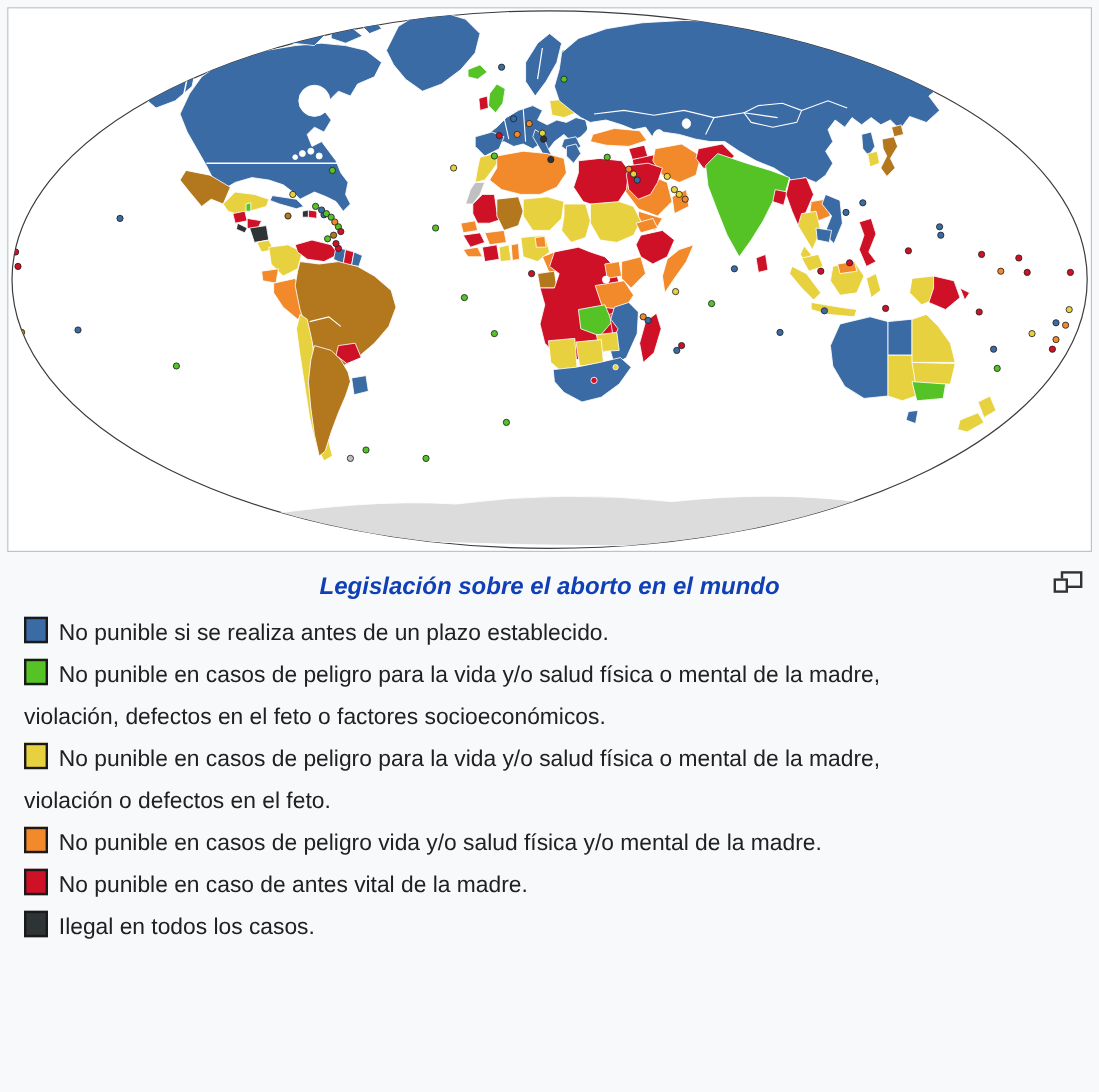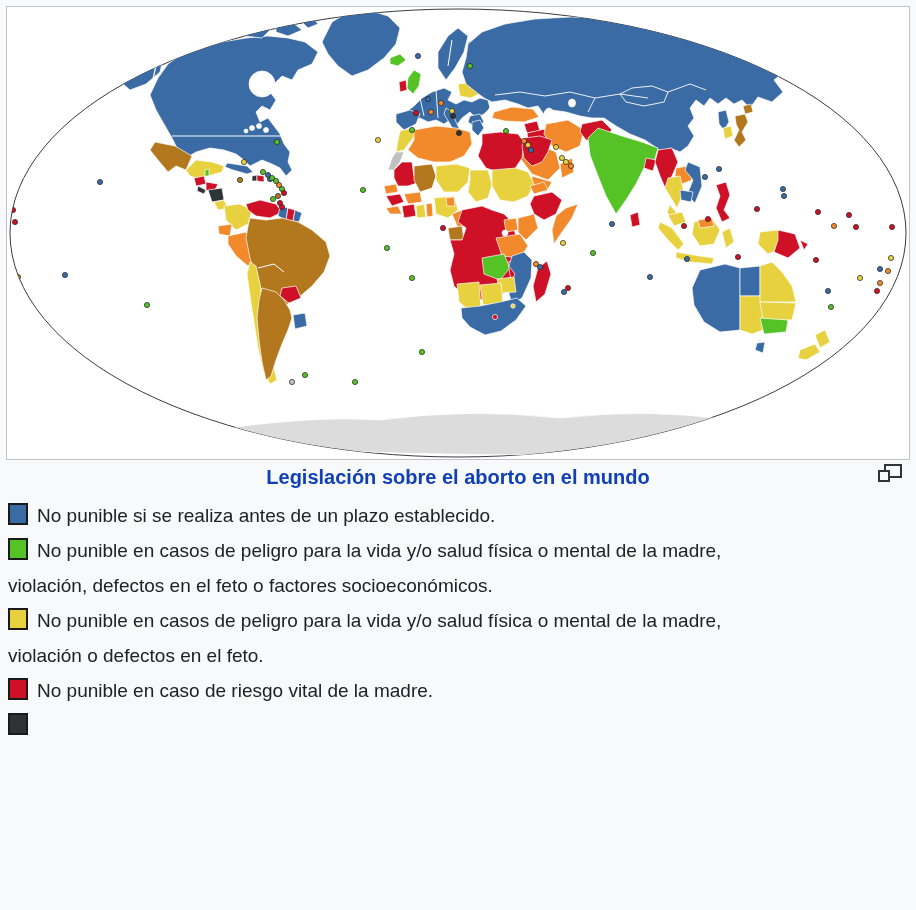--- a/index.html
+++ b/index.html
@@ -14,22 +14,23 @@
   .map-frame{
     margin:6px 6px 0 6px;
     border:1px solid #BFC3C7;
     background:#FFFFFF;
     width:902px;height:452px;
     box-sizing:content-box;
   }
   .map-frame svg{display:block;}
   .caption-row{
     position:relative;
-    margin-top:4px;
+    margin-top:16px;
     height:26px;
+    font-style:italic;
   }
   .map-title{
     text-align:center;
     font-size:20px;
     font-weight:bold;
     color:#1040B5;
     line-height:26px;
   }
   .magnify{
     position:absolute;
@@ -44,21 +45,21 @@
     background:#F8F9FA;
   }
   .magnify .small{
     position:absolute;left:0;top:6px;
     width:8px;height:8px;
     border:2px solid #333;
     background:#F8F9FA;
   }
   .legend{
     margin-top:8px;
-    padding:0 8px;
+    padding:0 20px;
     font-size:19px;
   }
   .legend-item{
     line-height:35px;
     margin:0;
   }
   .swatch{
     display:inline-block;
     width:16px;height:18px;
     border:2px solid #1A1A1A;
@@ -320,15 +321,16 @@
   <div class="magnify" title="">
     <span class="big"></span>
     <span class="small"></span>
   </div>
 </div>
 
 <div class="legend" id="legend">
     <div class="legend-item"><span class="swatch" style="background-color: rgb(59, 107, 165);"></span><span>No punible si se realiza antes de un plazo establecido.</span></div>
     <div class="legend-item"><span class="swatch" style="background-color: rgb(85, 194, 38);"></span><span>No punible en casos de peligro para la vida y/o salud física o mental de la madre,<br>violación, defectos en el feto o factores socioeconómicos.</span></div>
     <div class="legend-item"><span class="swatch" style="background-color: rgb(232, 209, 63);"></span><span>No punible en casos de peligro para la vida y/o salud física o mental de la madre,<br>violación o defectos en el feto.</span></div>
-    <div class="legend-item"><span class="swatch" style="background-color: rgb(206, 17, 38);"></span><span>No punible en caso de riesgo vital de la madre.</span></div>
-    <div class="legend-item"><span class="swatch" style="background-color: rgb(46, 52, 54);"></span></div>
+    <div class="legend-item"><span class="swatch" style="background-color: rgb(242, 138, 43);"></span><span>No punible en casos de peligro vida y/o salud física y/o mental de la madre.</span></div>
+    <div class="legend-item"><span class="swatch" style="background-color: rgb(206, 17, 38);"></span><span>No punible en caso de antes vital de la madre.</span></div>
+    <div class="legend-item"><span class="swatch" style="background-color: rgb(46, 52, 54);"></span><span>Ilegal en todos los casos.</span></div>
   </div>
 
 </body></html>

